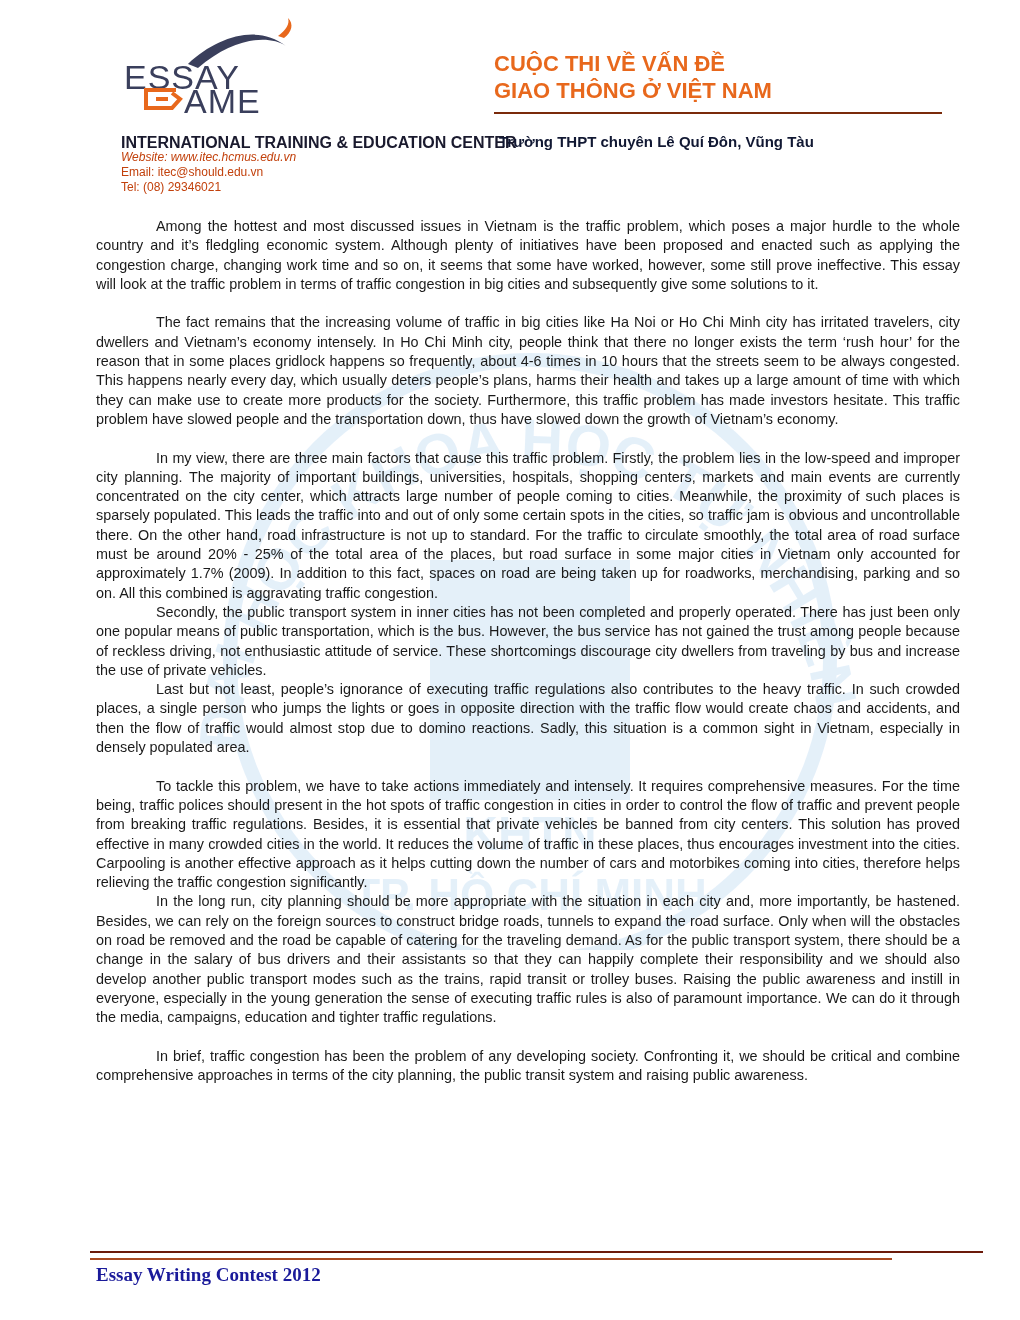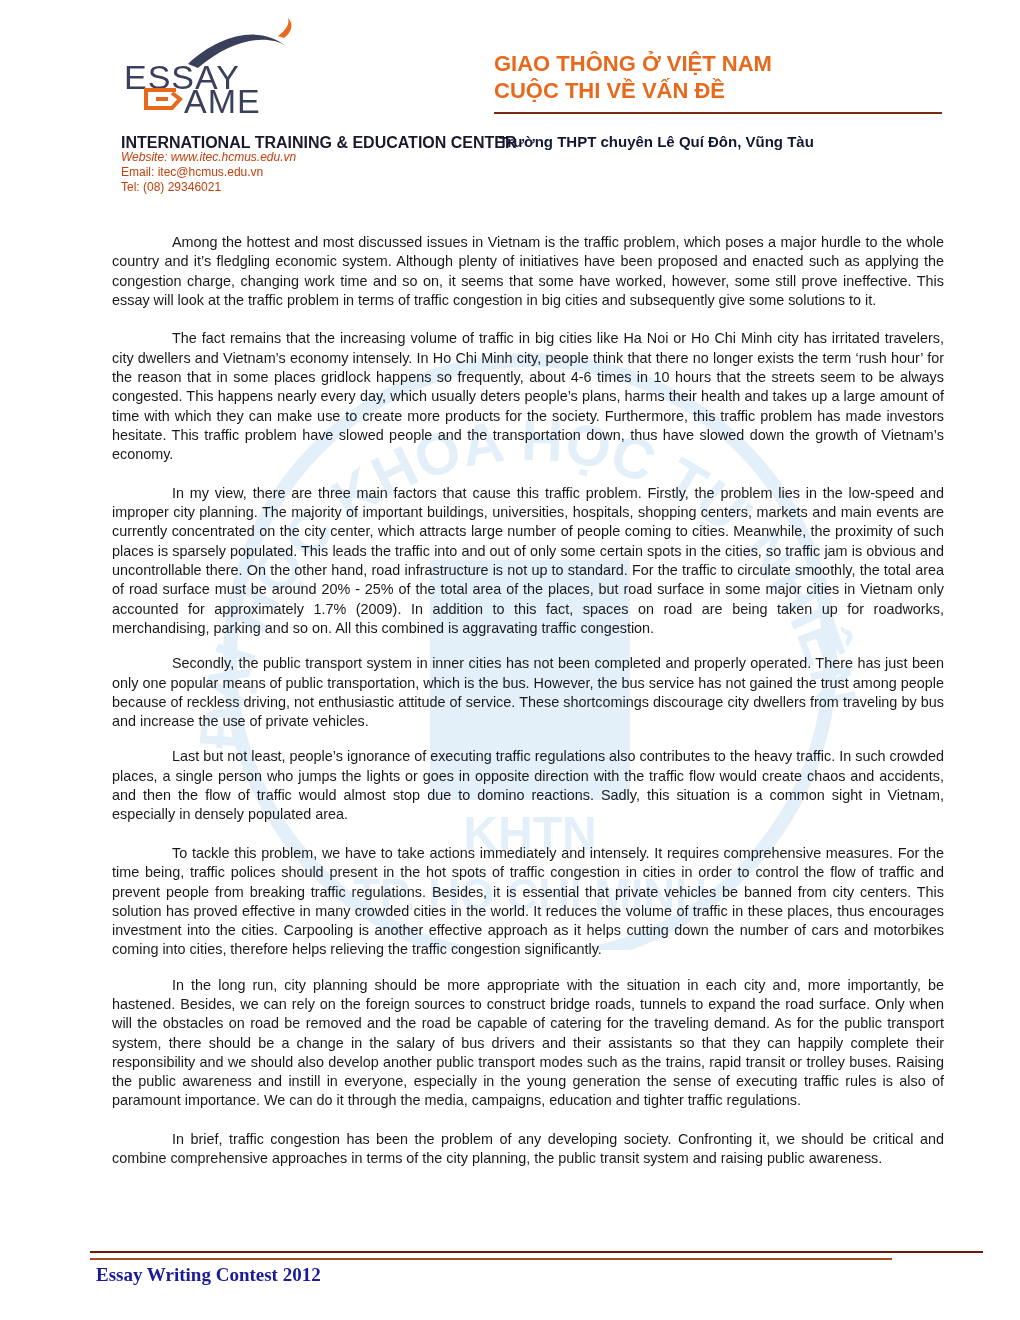--- a/index.html
+++ b/index.html
@@ -17,21 +17,21 @@
   .org .org-name { font-weight: bold; font-size: 16px; color: #1a1a2e; }
   .org .line { color: #c2410c; font-size: 12px; }
   .org .website { font-style: italic; }
 
   .contest-title { position: absolute; left: 494px; top: 50px; color: #e8681c; font-weight: bold; font-size: 22px; line-height: 27px; }
   .title-rule { position: absolute; left: 494px; top: 112px; width: 448px; height: 2px; background: #7a2a0a; }
 
   .author { position: absolute; left: 499px; top: 132px; font-weight: bold; font-size: 15px; line-height: 19.5px; color: #111833; }
 
   .essay { position: absolute; left: 96px; top: 217px; width: 864px; font-family: "Liberation Sans", sans-serif; font-size: 14.4px; line-height: 19.3px; text-align: justify; color: #1a1a1a; }
-  .essay p { margin: 16px; text-indent: 60px; }
+  .essay p { margin: 0; text-indent: 60px; }
   .essay p.gap { margin-top: 19.3px; }
 
   .footer-rule1 { position: absolute; left: 90px; top: 1251px; width: 893px; height: 2px; background: #6b1a0a; }
   .footer-rule2 { position: absolute; left: 90px; top: 1258px; width: 802px; height: 2px; background: #a84a22; }
   .footer-text { position: absolute; left: 96px; top: 1264px; font-family: "Liberation Serif", serif; font-weight: bold; font-size: 19px; color: #1a1a9a; }
 </style>
 </head>
 <body>
 
 <svg class="watermark" viewBox="0 0 700 620">
@@ -56,27 +56,27 @@
   <svg class="g-box" viewBox="0 0 42 24">
     <path d="M 34 3 L 4 3 L 4 21 L 30 21 L 38 12 L 30 6" fill="none" stroke="#e8681c" stroke-width="4"></path>
     <path d="M 14 12 L 26 12" stroke="#e8681c" stroke-width="4"></path>
   </svg>
   <span class="word game" style="left:66px">AME</span>
 </div>
 
 <div class="org">
   <div class="org-name">INTERNATIONAL TRAINING &amp; EDUCATION CENTER</div>
   <div class="line website">Website: www.itec.hcmus.edu.vn</div>
-  <div class="line">Email:  itec@hcmus.edu.vn</div>
+  <div class="line">Email:  itec@should.edu.vn</div>
   <div class="line">Tel: (08) 29346021</div>
 </div>
 
 <div class="contest-title">
+  <div>CUỘC THI VỀ VẤN ĐỀ</div>
   <div>GIAO THÔNG Ở VIỆT NAM</div>
-  <div>CUỘC THI VỀ VẤN ĐỀ</div>
 </div>
 <div class="title-rule"></div>
 
 <div class="author">
   <div>Trường THPT chuyên Lê Quí Đôn, Vũng Tàu</div>
 </div>
 
 <div class="essay">
   <p>Among the hottest and most discussed issues in Vietnam is the traffic problem, which poses a major hurdle to the whole country and it’s fledgling economic system. Although plenty of initiatives have been proposed and enacted such as applying the congestion charge, changing work time and so on, it seems that some have worked, however, some still prove ineffective. This essay will look at the traffic problem in terms of traffic congestion in big cities and subsequently give some solutions to it.</p>
   <p class="gap">The fact remains that the increasing volume of traffic in big cities like Ha Noi or Ho Chi Minh city has irritated travelers, city dwellers and Vietnam’s economy intensely. In Ho Chi Minh city, people think that there no longer exists the term ‘rush hour’ for the reason that in some places gridlock happens so frequently, about 4-6 times in 10 hours that the streets seem to be always congested. This happens nearly every day, which usually deters people’s plans, harms their health and takes up a large amount of time with which they can make use to create more products for the society. Furthermore, this traffic problem has made investors hesitate. This traffic problem have slowed people and the transportation down, thus have slowed down the growth of Vietnam’s economy.</p>

